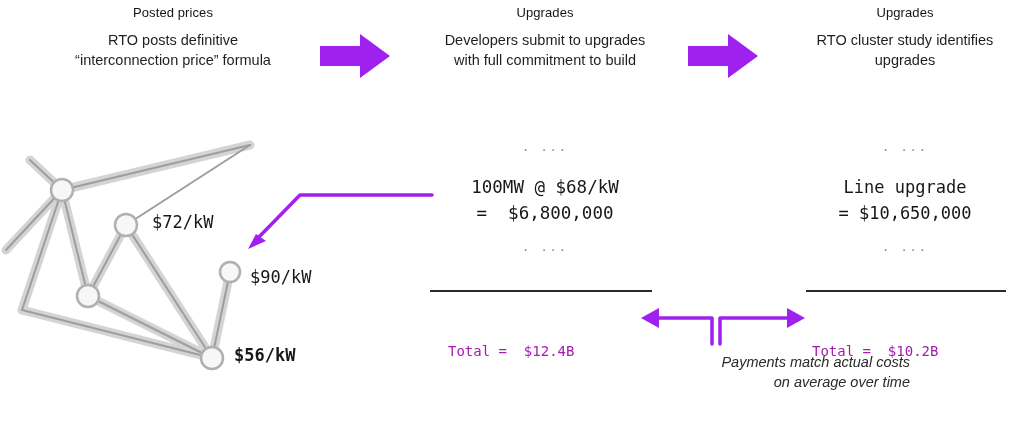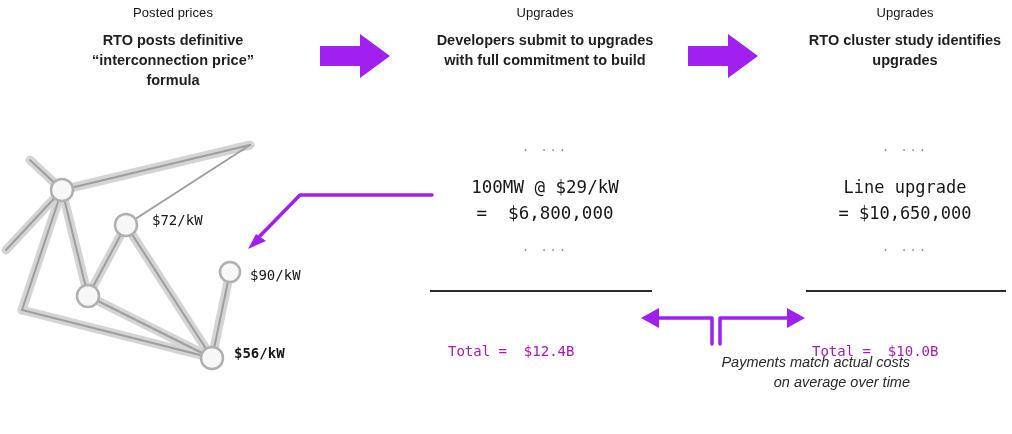--- a/index.html
+++ b/index.html
@@ -10,21 +10,21 @@
   }
   .stage{position:absolute;left:0;top:0;width:1012px;height:434px;}
 
   
   .col{position:absolute;text-align:center;}
   .col-title{
     font-size:13px;font-weight:400;color:#141414;letter-spacing:.1px;
     line-height:22px;margin:0 0 6px 0;
   }
   .col-sub{
-    font-size:14.5px;font-weight:700;color:#1f1f1f;line-height:20px;margin:0;
+    font-size:14.5px;font-weight:400;color:#1f1f1f;line-height:20px;margin:0;
   }
   #col-posted{left:68px;top:2px;width:210px;}
   #col-projects{left:430px;top:2px;width:230px;}
   #col-upgrades{left:800px;top:2px;width:210px;}
 
   
   .step-arrow{position:absolute;}
 
   
   .ledger{position:absolute;text-align:center;font-family:"DejaVu Sans Mono", monospace;}
@@ -56,21 +56,21 @@
 
   
   #caption{
     position:absolute;left:470px;top:352px;width:440px;text-align:right;
     font-size:14.5px;font-style:italic;color:#2a2a2a;line-height:20px;
   }
 
   
   .net-label{
     position:absolute;font-family:"DejaVu Sans Mono", monospace;
-    font-size:14px;color:#171717;white-space:pre;
+    font-size:17px;color:#171717;white-space:pre;
   }
   #lbl-72{left:152px;top:212px;}
   #lbl-68{left:250px;top:267px;}
   #lbl-56{left:234px;top:345px;font-weight:bold;}
 
   svg{display:block;overflow:visible;}
   .svg-abs{position:absolute;left:0;top:0;}
 </style>
 </head>
 <body>
@@ -139,37 +139,37 @@
   <span class="net-label" id="lbl-68">$90/kW</span>
   <span class="net-label" id="lbl-56">$56/kW</span>
 
   <svg class="svg-abs" width="1012" height="434" viewBox="0 0 1012 434">
     <path d="M 432 195 L 300 195 L 256 240" stroke="#A020F0" stroke-width="3.5" fill="none" stroke-linecap="round" stroke-linejoin="round"></path>
     <polygon points="248,249 266,241 256,234" fill="#A020F0"></polygon>
   </svg>
 
   <div class="ledger" id="ledger-projects">
     <div class="dots top">· ···</div>
-    <div class="ledger-line">100MW @ $29/kW</div>
+    <div class="ledger-line">100MW @ $68/kW</div>
     <div class="ledger-line">=  $6,800,000</div>
     <div class="dots bottom">· ···</div>
   </div>
 
   <div class="ledger" id="ledger-upgrades">
     <div class="dots top">· ···</div>
     <div class="ledger-line small">Line upgrade</div>
     <div class="ledger-line small">= $10,650,000</div>
     <div class="dots bottom">· ···</div>
   </div>
 
   <div class="rule" id="rule-projects"></div>
   <div class="rule" id="rule-upgrades"></div>
 
   <div class="total" id="total-projects">Total =  $12.4B</div>
-  <div class="total" id="total-upgrades">Total =  $10.0B</div>
+  <div class="total" id="total-upgrades">Total =  $10.2B</div>
 
   <svg class="svg-abs" width="1012" height="434" viewBox="0 0 1012 434">
     <g stroke="#A020F0" stroke-width="3.5" fill="none" stroke-linecap="round" stroke-linejoin="round">
       <path d="M 653 318 L 712 318 L 712 344"></path>
       <path d="M 795 318 L 720 318 L 720 344"></path>
     </g>
     <polygon points="641,318 659,308 659,328" fill="#A020F0"></polygon>
     <polygon points="805,318 787,308 787,328" fill="#A020F0"></polygon>
   </svg>
 

